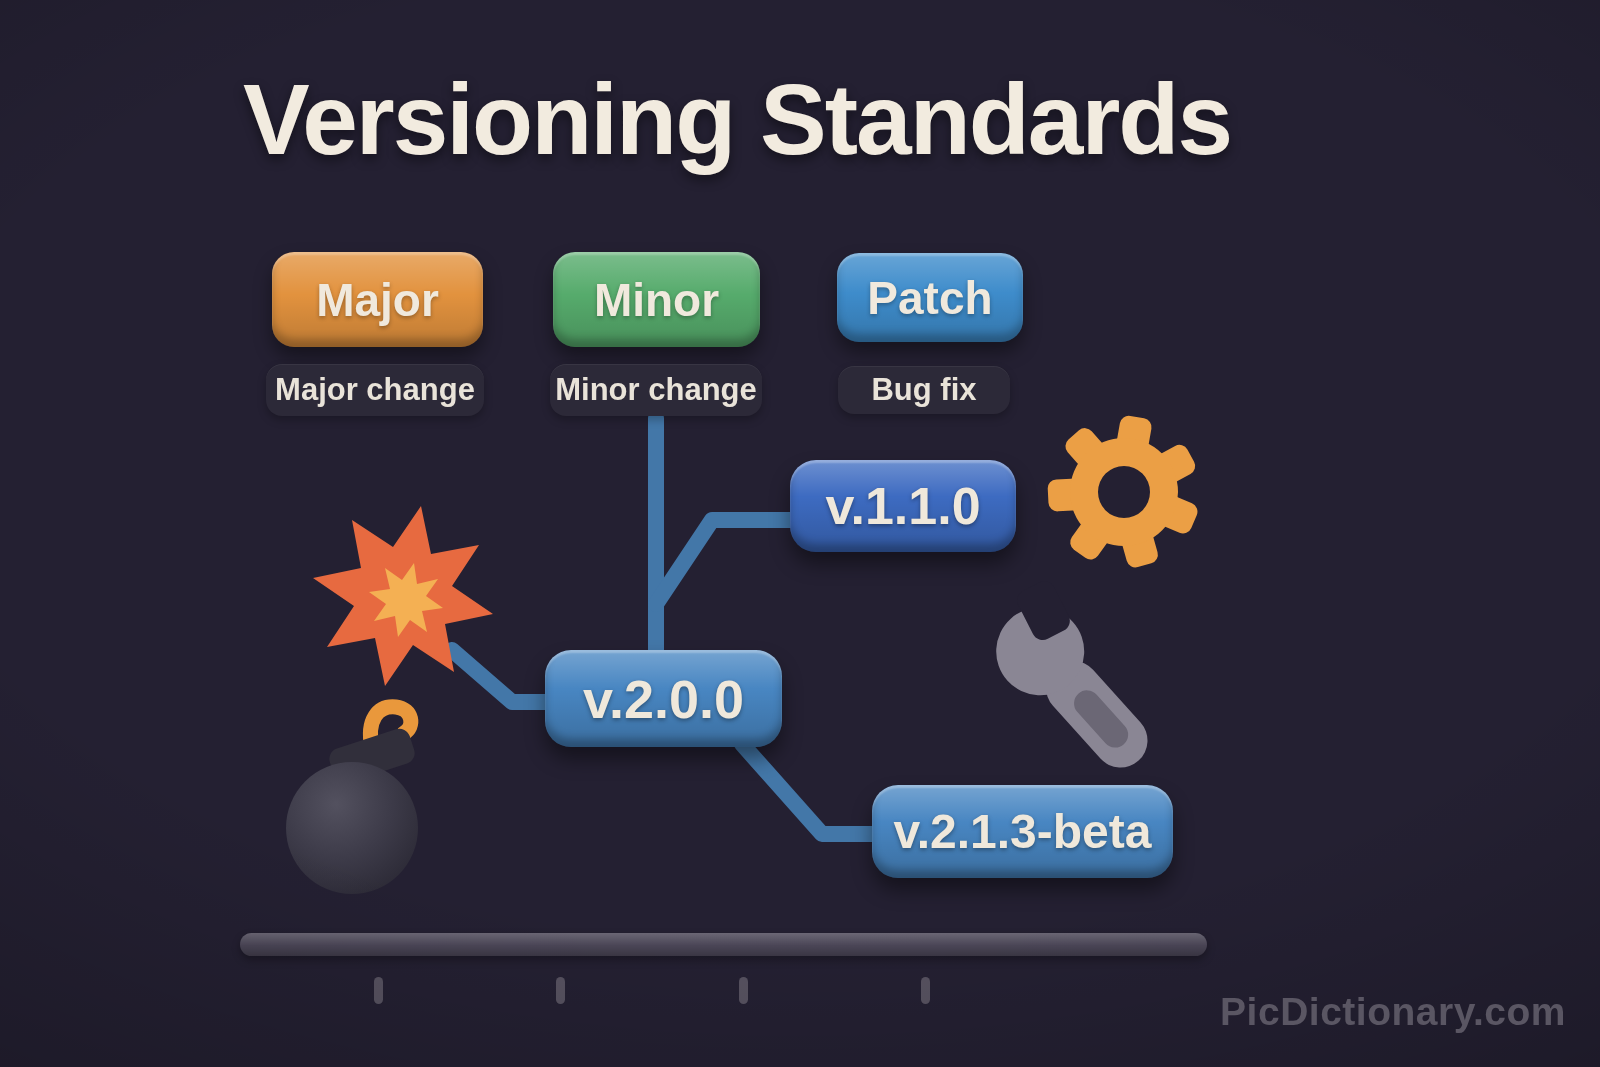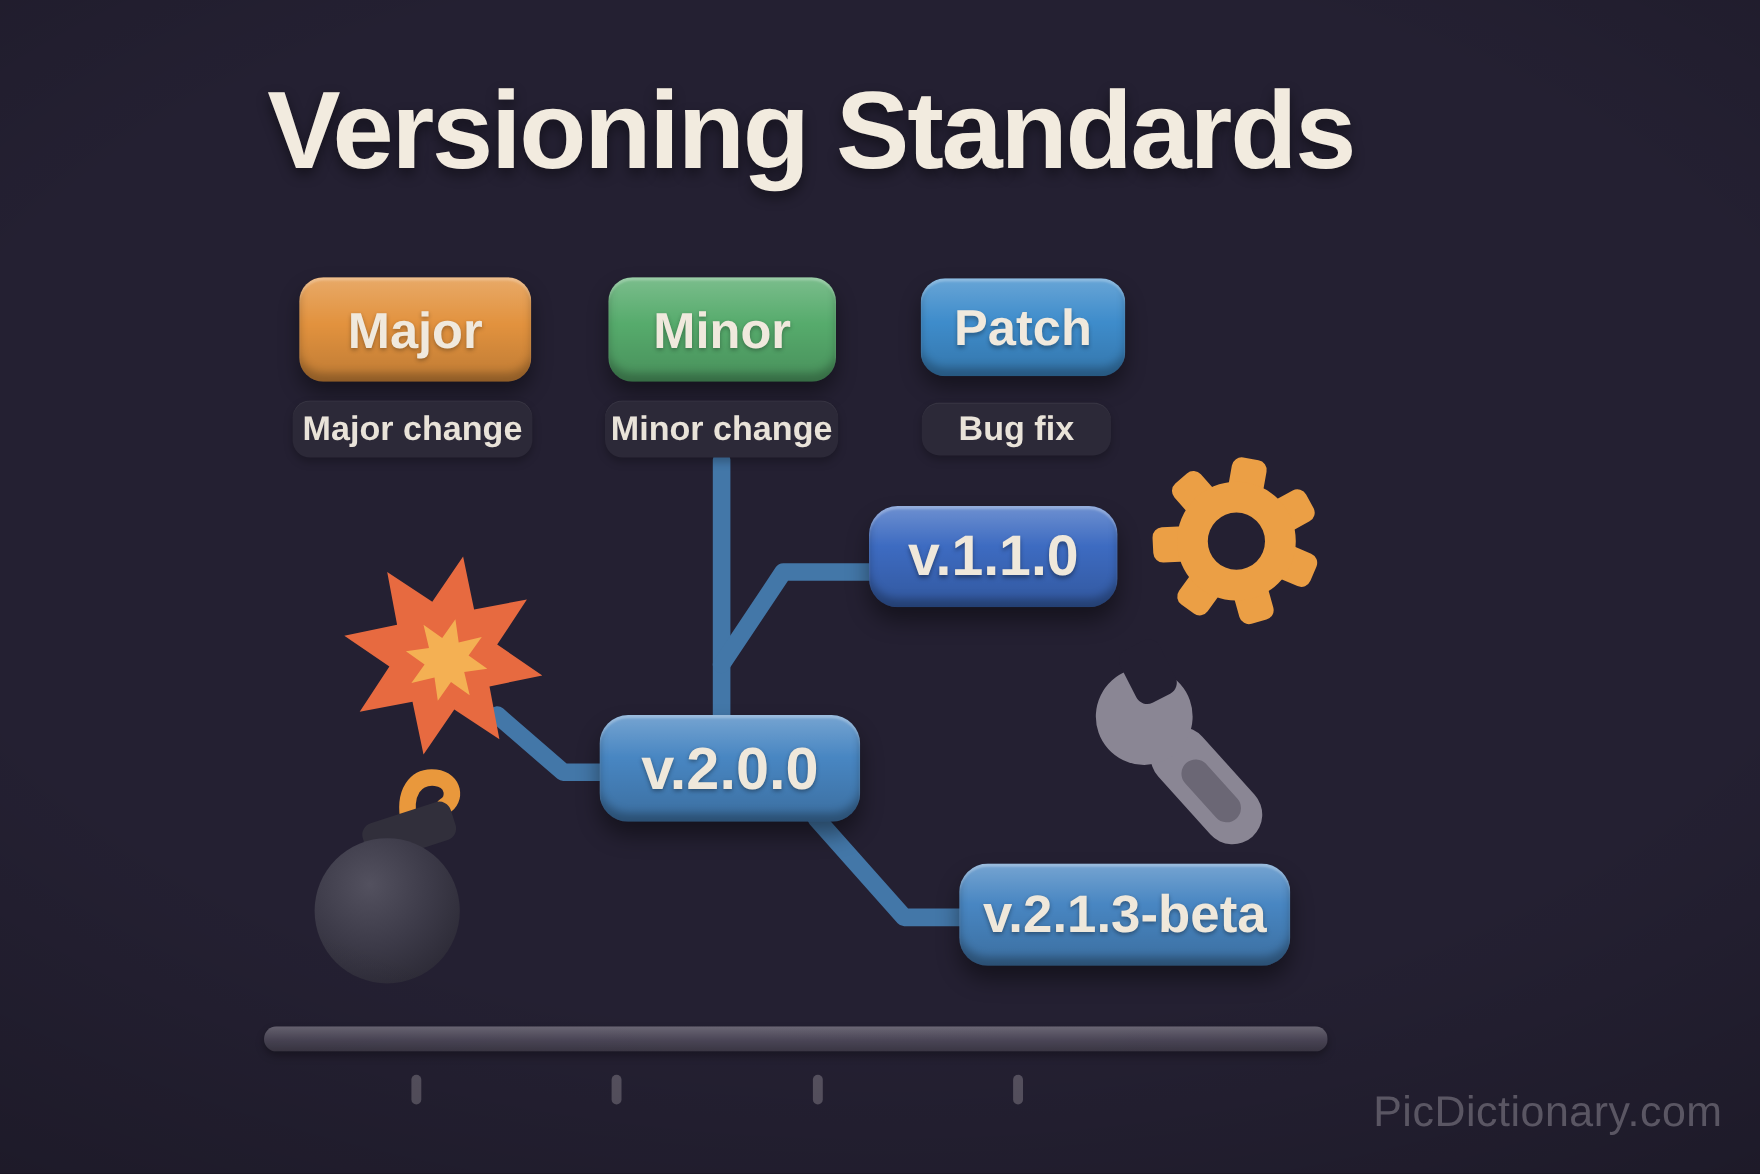--- a/index.html
+++ b/index.html
@@ -56,21 +56,21 @@
     background-image:linear-gradient(180deg, rgba(255,255,255,.18), rgba(255,255,255,0) 55%, rgba(0,0,0,.22));
     box-shadow:0 4px 8px rgba(0,0,0,.3);
   }
   .timeline-ticks{position:absolute;left:0;top:0;width:1600px;height:1067px;z-index:3;pointer-events:none;}
   .tick{
     position:absolute;top:977px;width:9px;height:27px;border-radius:5px;
     background:var(--tick,#575260);
   }
   .watermark{
     position:absolute;right:34px;top:990px;z-index:10;
-    font-size:39px;font-weight:400;letter-spacing:.5px;
+    font-size:39px;font-weight:700;letter-spacing:.5px;
     color:var(--watermark,#5a5663);
   }
 </style>
 </head>
 <body>
 
 <div class="canvas">
 
   <h1 class="title">Versioning Standards</h1>
 

